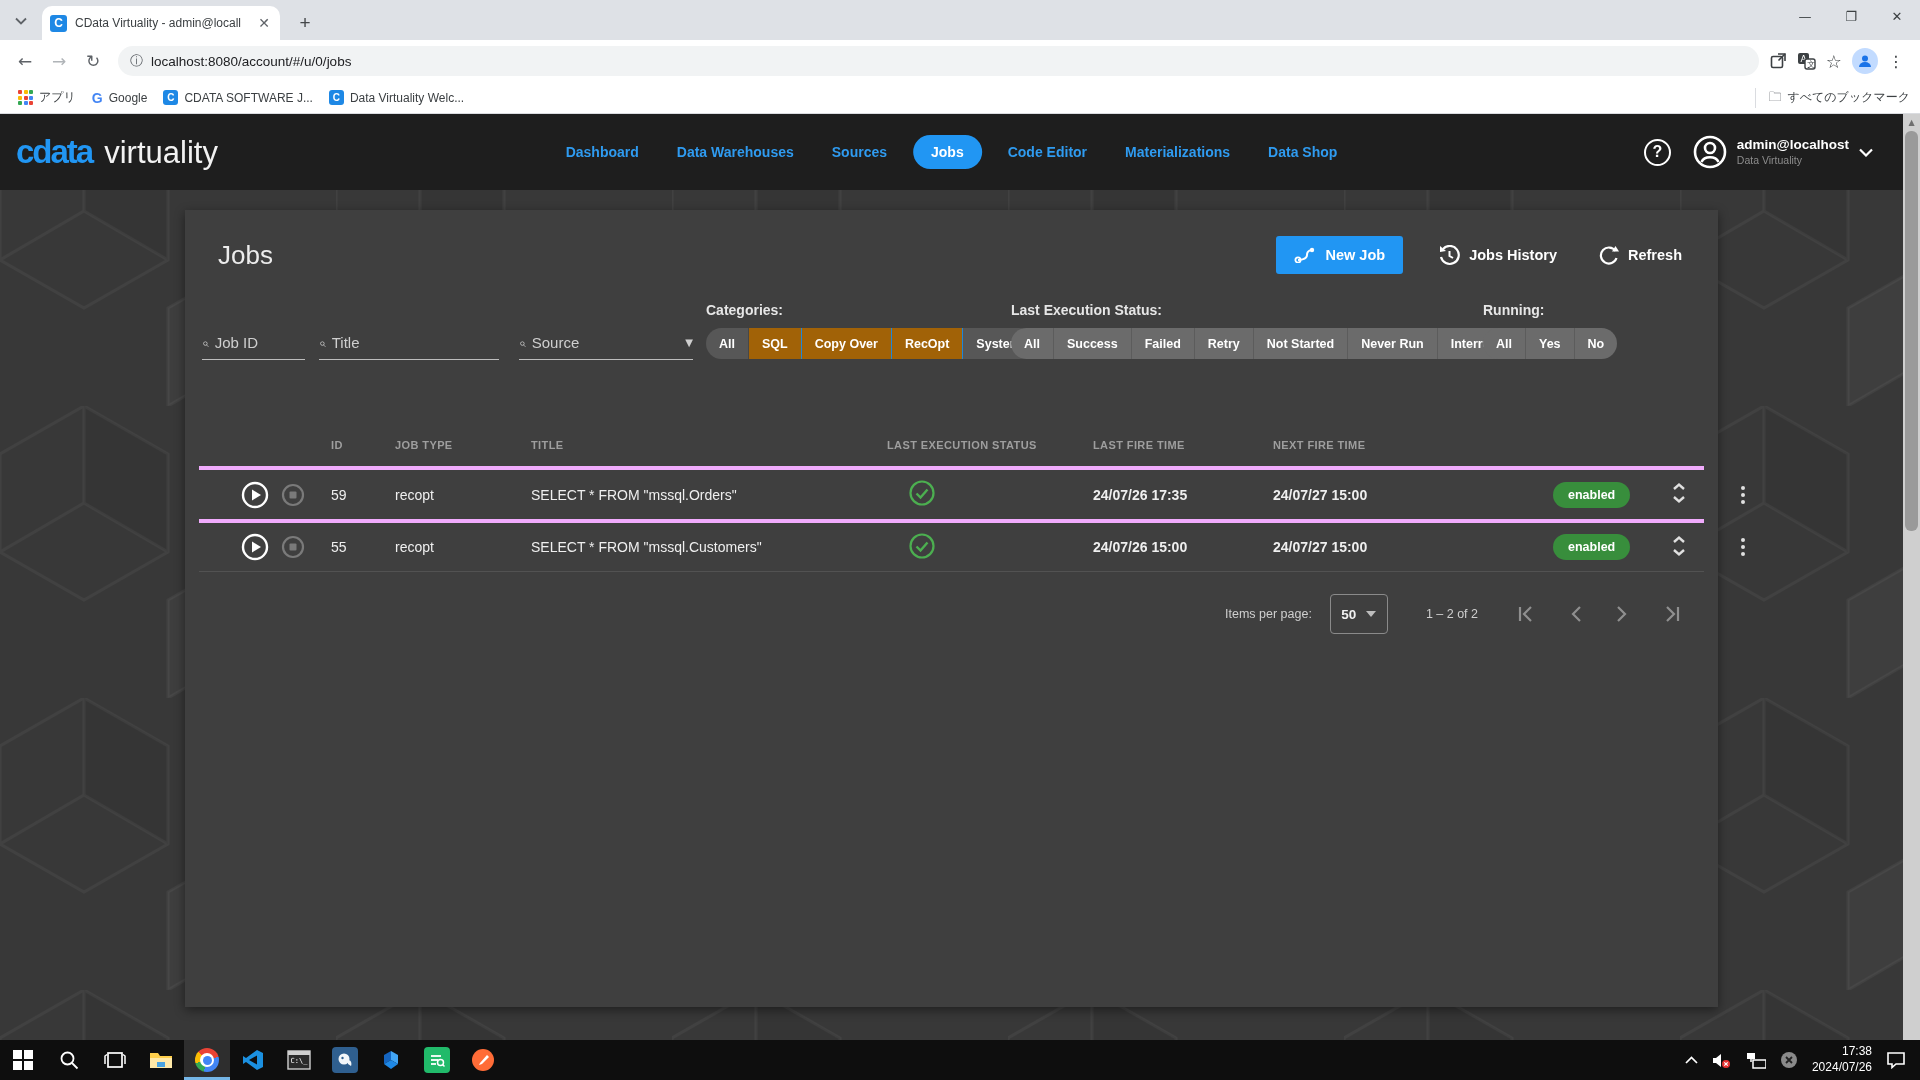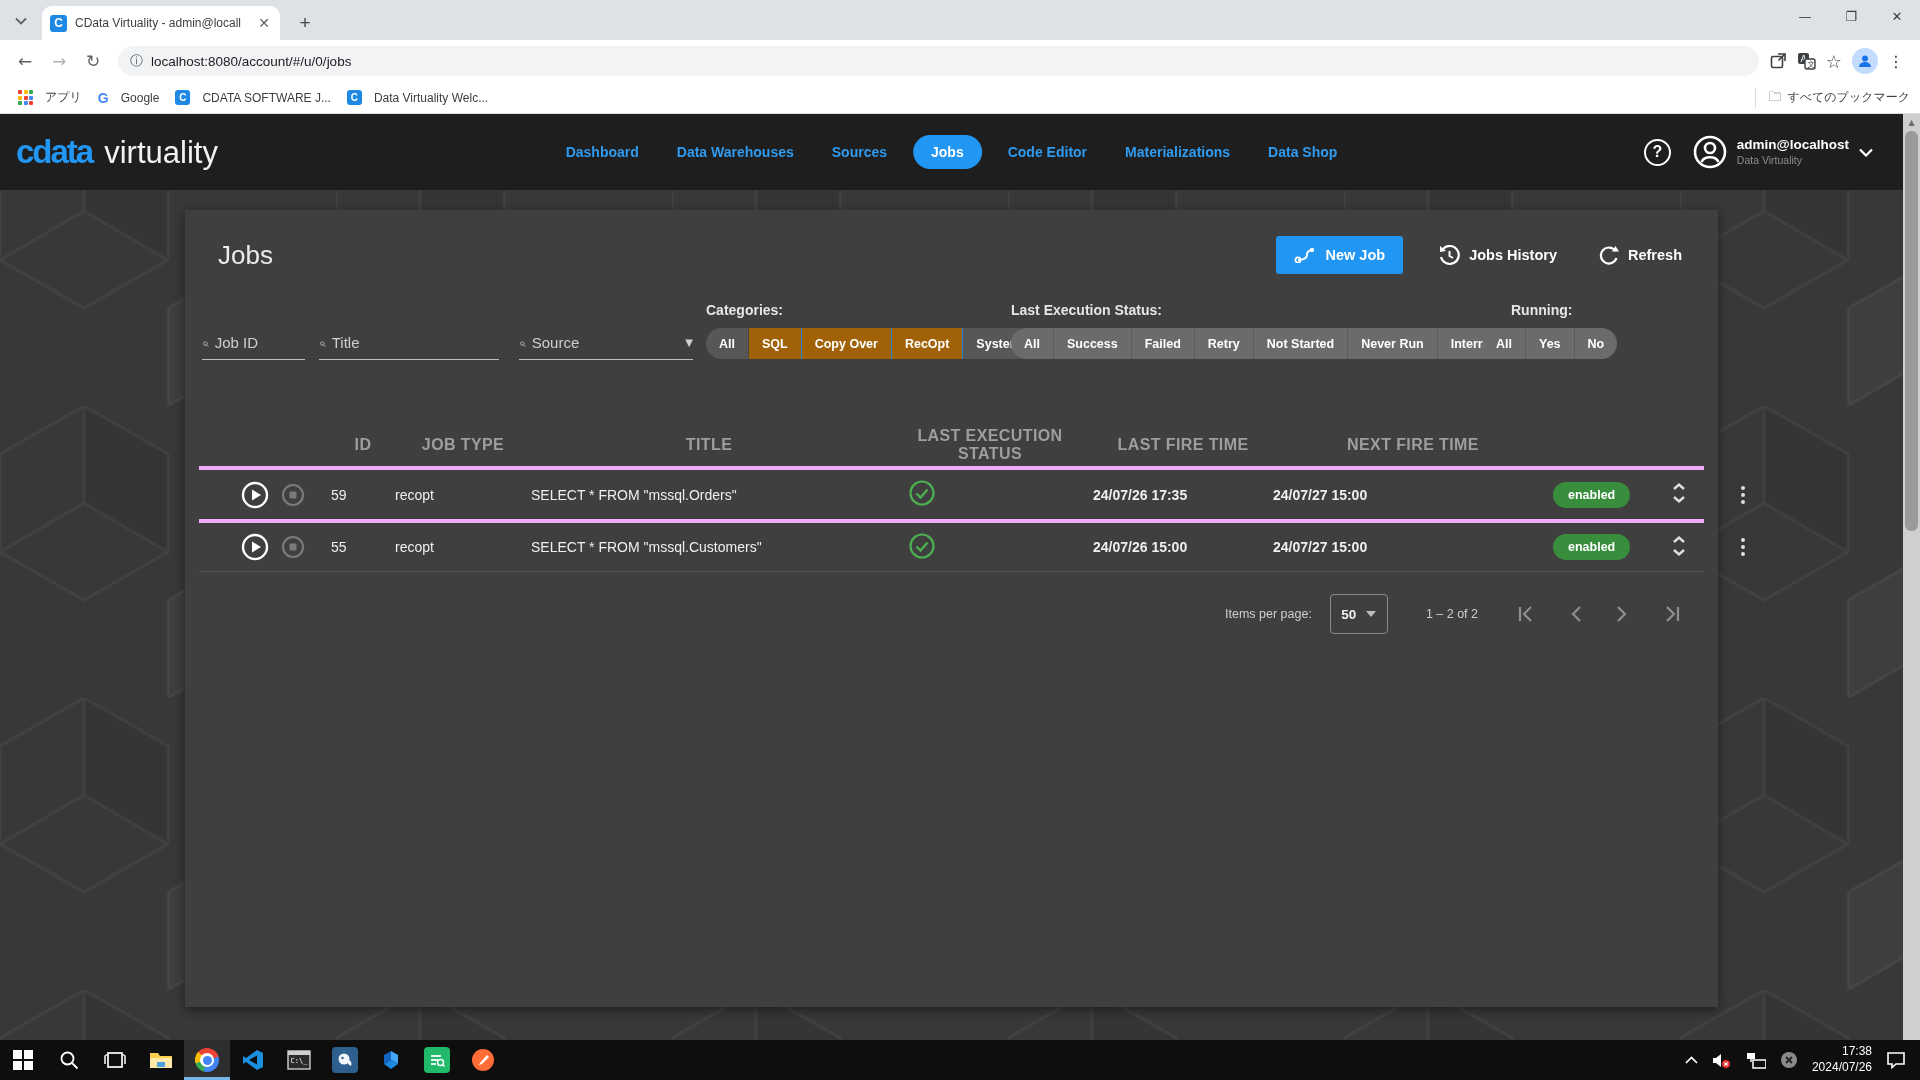--- a/index.html
+++ b/index.html
@@ -21,21 +21,21 @@
   .toolbar { position:absolute; left:0; top:40px; width:1920px; height:42px; background:#ffffff; display:flex; align-items:center; padding:0 10px; gap:4px; }
   .nav-ic { width:30px; height:30px; display:flex; align-items:center; justify-content:center; font-size:17px; color:#5f6368; font-family:"DejaVu Sans",sans-serif; border-radius:15px; }
   .nav-ic.dis { color:#b0b4b8; }
   .omnibox { flex:1; height:30px; background:#f1f3f4; border-radius:15px; margin:0 6px; display:flex; align-items:center; padding:0 12px; gap:8px; }
   .omnibox .info { color:#5f6368; font-size:13px; font-family:"DejaVu Sans",sans-serif; }
   .omnibox .url { font-size:13.5px; color:#202124; }
   .tb-right { display:flex; align-items:center; gap:10px; padding-right:6px; }
   .avatar-browser { width:26px; height:26px; border-radius:50%; background:#c2dbff; display:flex; align-items:center; justify-content:center; }
 
   .bookmarksbar { position:absolute; left:0; top:82px; width:1920px; height:32px; background:#ffffff; border-bottom:1px solid #dadce0; display:flex; align-items:center; padding:0 10px; font-size:12px; color:#3c4043; }
-  .bm { display:flex; align-items:center; gap:12px; padding:4px 8px; border-radius:6px; }
+  .bm { display:flex; align-items:center; gap:6px; padding:4px 8px; border-radius:6px; }
   .appgrid { display:grid; grid-template-columns:repeat(3,4px); grid-template-rows:repeat(3,4px); gap:1.5px; }
   .appgrid span { border-radius:1px; }
   .g-icon { font-weight:bold; font-size:14px; color:#4285f4; }
   .bm-spacer { flex:1; }
   .bm-right { display:flex; align-items:center; gap:6px; border-left:1px solid #dadce0; padding-left:12px; height:20px; }
   .folder-ic { color:#5f6368; font-size:13px; font-family:"DejaVu Sans",sans-serif; }
 
   
   .viewport { position:absolute; left:0; top:114px; width:1920px; height:926px; background:#363636; overflow:hidden; }
   .hexbg { position:absolute; left:0; top:0; }
@@ -71,21 +71,21 @@
   .chipgroup { position:absolute; top:54px; display:inline-flex; height:31px; border-radius:16px; overflow:hidden; }
   .chip { display:flex; align-items:center; padding:0 13px; font-size:12.5px; font-weight:bold; color:#ffffff; background:#575757; border-right:1px solid #474747; white-space:nowrap; }
   .chip:last-child { border-right:none; }
   .chipgroup.lite .chip { background:#6b6b6b; border-right:1px solid #5c5c5c; }
   .chipgroup.lite .chip:last-child { border-right:none; }
   .chip.sel { background:#a16207; border-right:1px solid #1d86da; }
 
   
   .jobtable { margin:0 14px; }
   .trow { display:grid; grid-template-columns:90px 64px 136px 356px 206px 180px 280px 118px 48px 48px; align-items:center; padding-left:42px; }
-  .thead { height:42px; color:#9e9e9e; font-size:16px; font-weight:bold; letter-spacing:.4px;text-align:center; }
+  .thead { height:42px; color:#9e9e9e; font-size:11px; font-weight:bold; letter-spacing:.4px; }
   .tbody-row { height:53px; border-top:4px solid #f0abfc; color:#efefef; font-size:14px; }
   .jobtable .last { border-bottom:1px solid #525252; }
   .rowctl { display:flex; align-items:center; gap:12px; }
   .cell-status { padding-left:22px; }
   .pill { display:inline-block; background:#388e3c; color:#fff; font-size:12.5px; font-weight:bold; padding:6px 15px; border-radius:15px; }
   .kebab { display:flex; flex-direction:column; gap:3px; align-items:center; }
   .kebab span { width:4px; height:4px; border-radius:50%; background:#e0e0e0; }
 
   .pager { display:flex; align-items:center; justify-content:flex-end; gap:18px; padding:22px 30px 0 0; color:#cfcfcf; font-size:12.5px; }
   .ipp-select { display:flex; align-items:center; justify-content:center; gap:10px; width:58px; height:40px; border:1px solid #8a8a8a; border-radius:4px; color:#f0f0f0; font-size:13.5px; font-weight:bold; }
@@ -307,21 +307,21 @@
         <div class="chipgroup lite" style="left:826px;">
           <div class="chip">All</div>
           <div class="chip">Success</div>
           <div class="chip">Failed</div>
           <div class="chip">Retry</div>
           <div class="chip">Not Started</div>
           <div class="chip">Never Run</div>
           <div class="chip">Interrupted</div>
         </div>
 
-        <div class="fgroup-label" style="left:1298px;margin-left:28px;">Running:</div>
+        <div class="fgroup-label" style="left:1298px;">Running:</div>
         <div class="chipgroup lite" style="left:1298px;">
           <div class="chip">All</div>
           <div class="chip">Yes</div>
           <div class="chip">No</div>
         </div>
       </div>
 
       <div class="jobtable">
         <div class="trow thead">
           <div></div>

